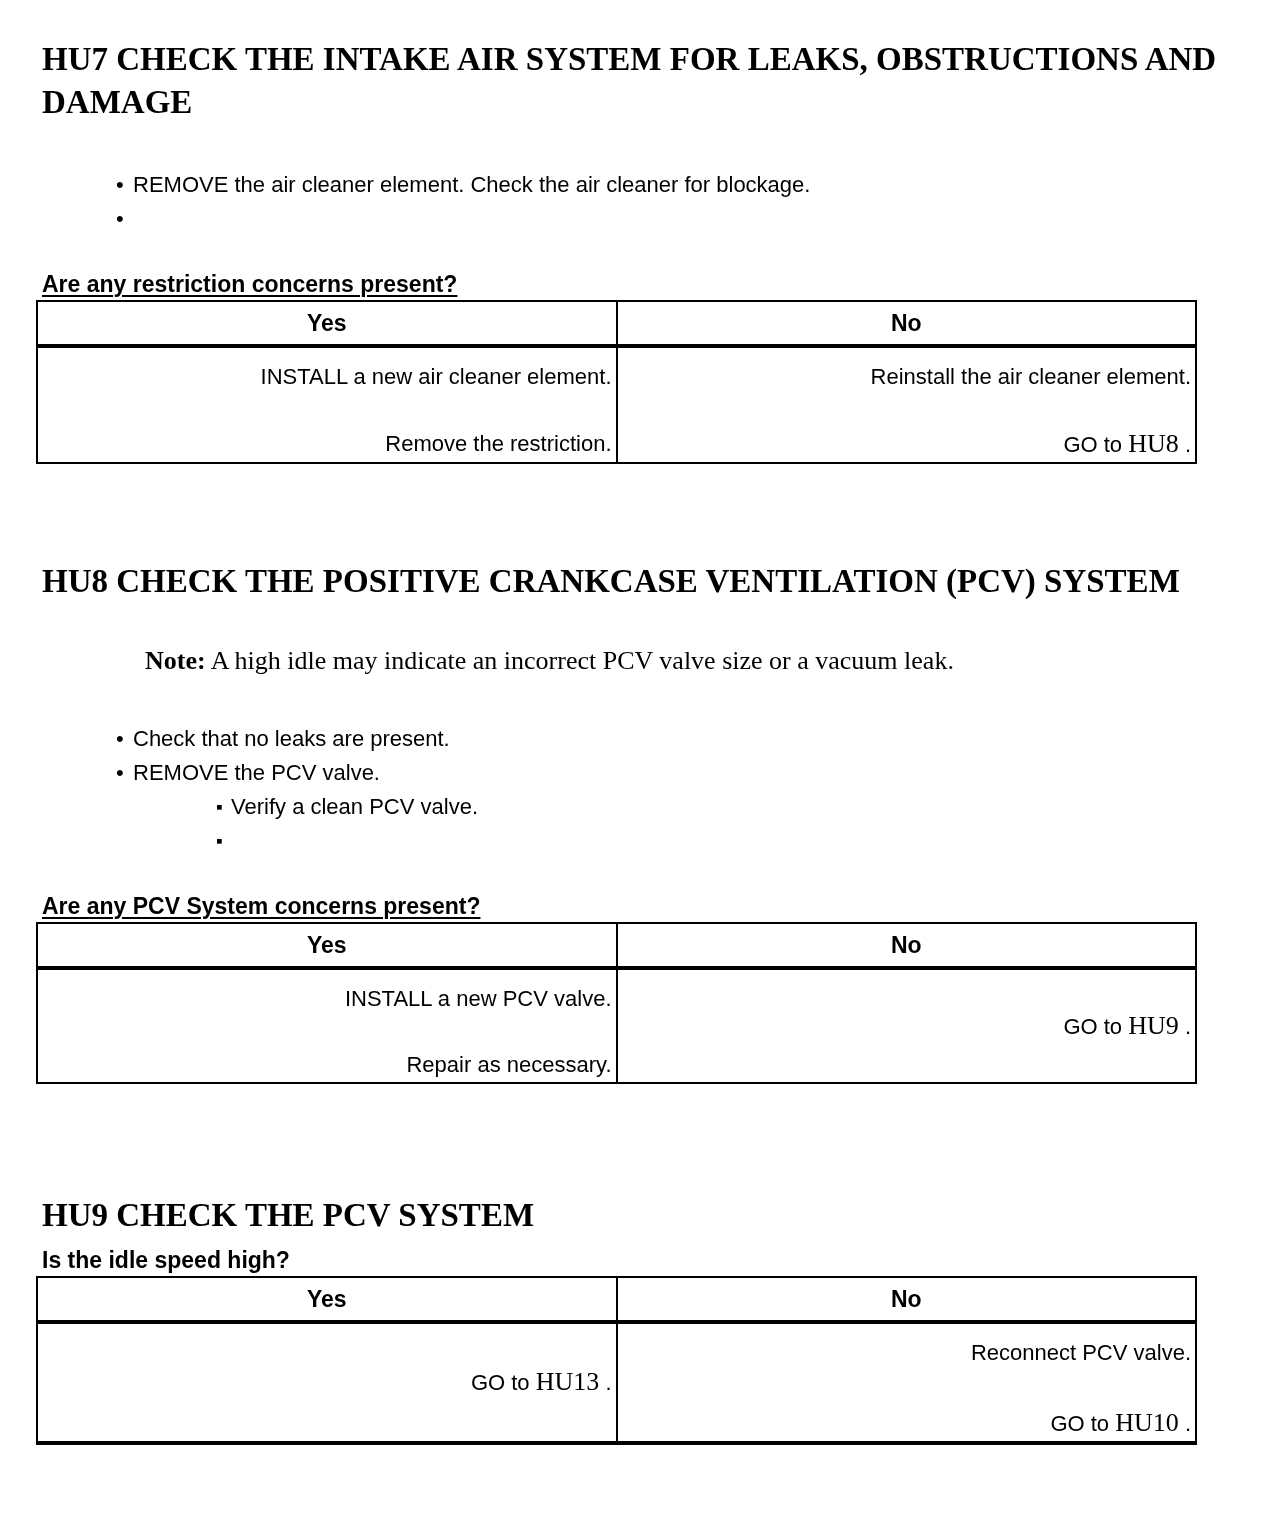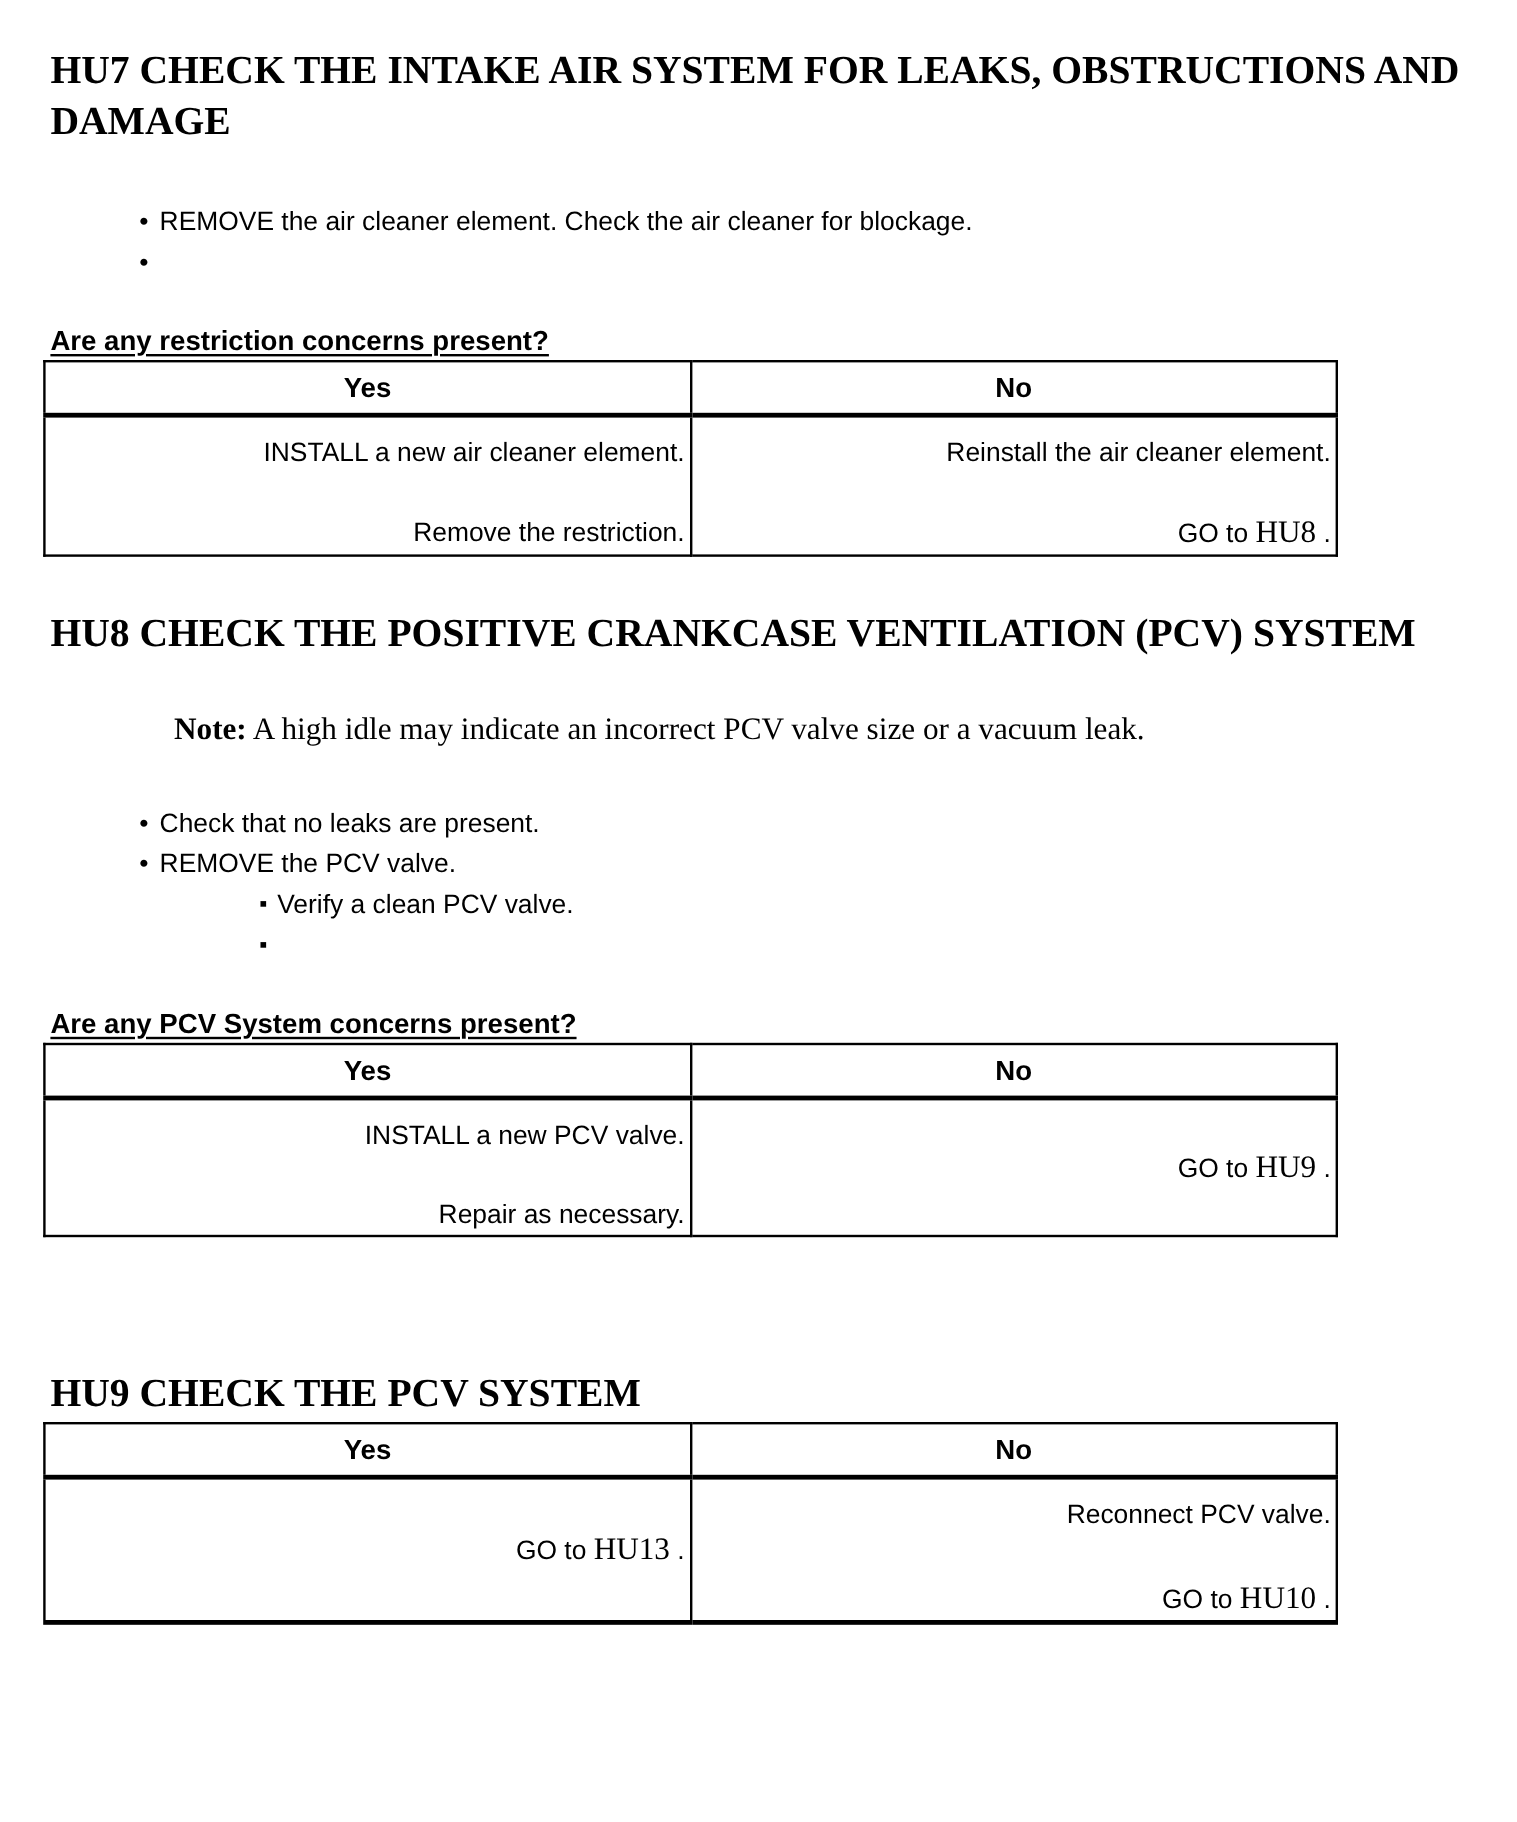--- a/index.html
+++ b/index.html
@@ -12,21 +12,21 @@
   .page { box-sizing:border-box; padding:38px 0 0 42px;border-radius:10px; }
 
   .heading {
     font-family:"Liberation Serif", serif;
     font-weight:bold;
     font-size:33px;
     line-height:43px;
     margin:0;
     width:1205px;
   }
-  .heading.hu8 { margin-top:43px; }
+  .heading.hu8 { margin-top:96px; }
   .heading.hu9 { margin-top:110px; }
 
   .bullets { margin-top:44px; }
   .bullets2 { margin-top:46px; }
   .b-row { display:flex; font-size:22px; line-height:34px; }
   .lvl1 { padding-left:74px; }
   .lvl2 { padding-left:174px; }
   .b-dot { width:17px; flex:0 0 auto; }
   .b-sq  { width:15px; flex:0 0 auto; font-size:19px; }
 
@@ -48,21 +48,21 @@
     font-family:"Liberation Serif", serif;
     font-size:26px;
     line-height:30px;
     width:1085px;
   }
   .note .note-label { font-weight:bold; }
 
   table.decision-table {
     border-collapse:collapse;
     table-layout:fixed;
-    width:1079px;
+    width:1161px;
     margin:1px 0 0 -6px;
   }
   .decision-table th, .decision-table td { border:2px solid #000;text-align:right; }
   .decision-table th {
     border-bottom-width:4px;
     height:40px;
     font-size:23px;
     font-weight:bold;
     text-align:center;
     vertical-align:middle;
@@ -183,20 +183,21 @@
             <p><span>GO to </span><span class="proc-link">HU9</span><span> .</span></p>
           </td>
         </tr>
       </tbody>
     </table>
   </section>
 
   <section>
     <h1 class="heading hu9">HU9 CHECK THE PCV SYSTEM</h1>
 
+    <p class="question q3">Is the idle speed high?</p>
 
     <table class="decision-table t3">
       <colgroup>
           <col style="width:50%">
           <col style="width:50%">
         </colgroup>
       <thead>
         <tr>
           <th>Yes</th>
           <th>No</th>

